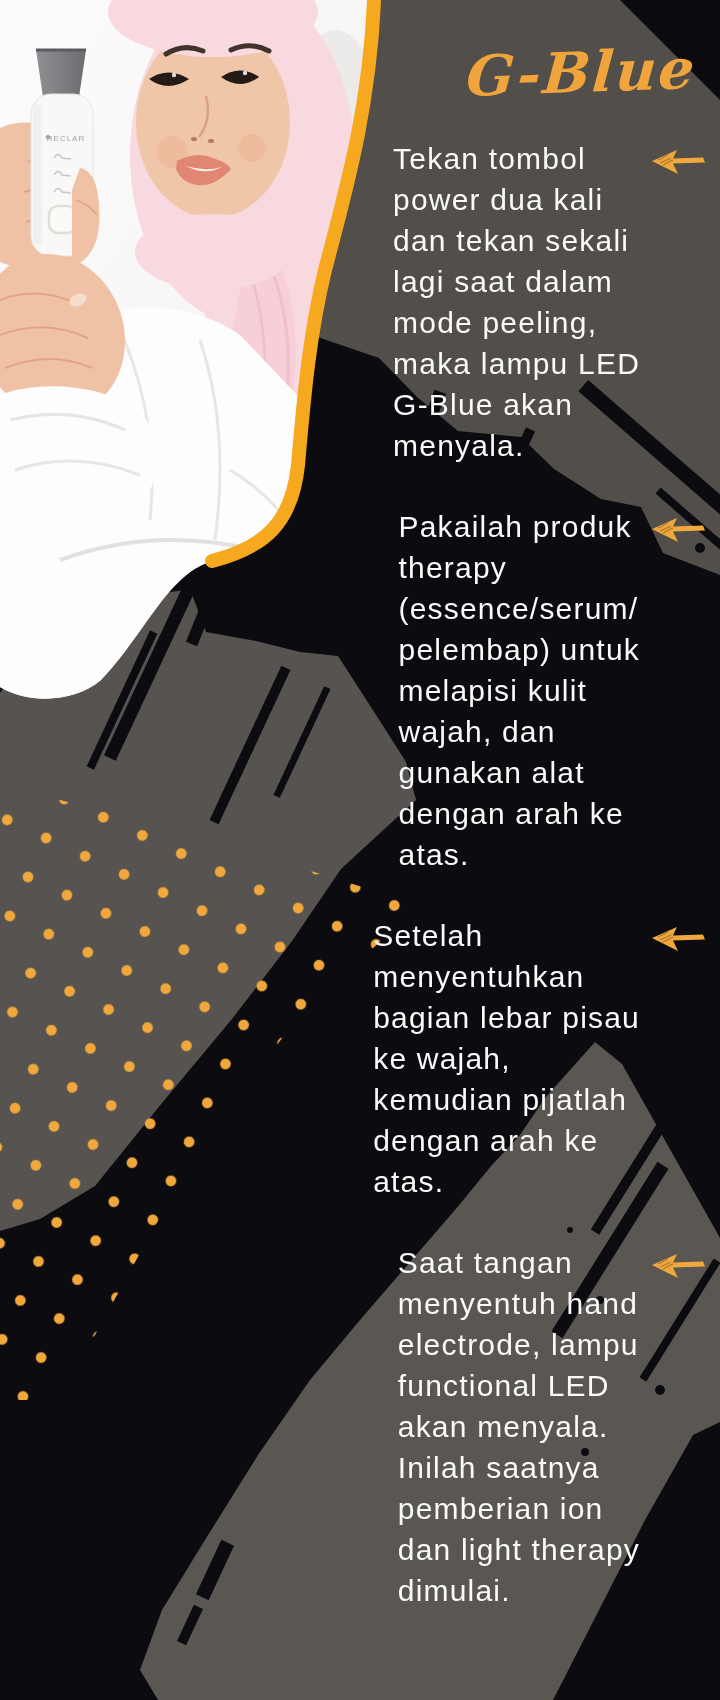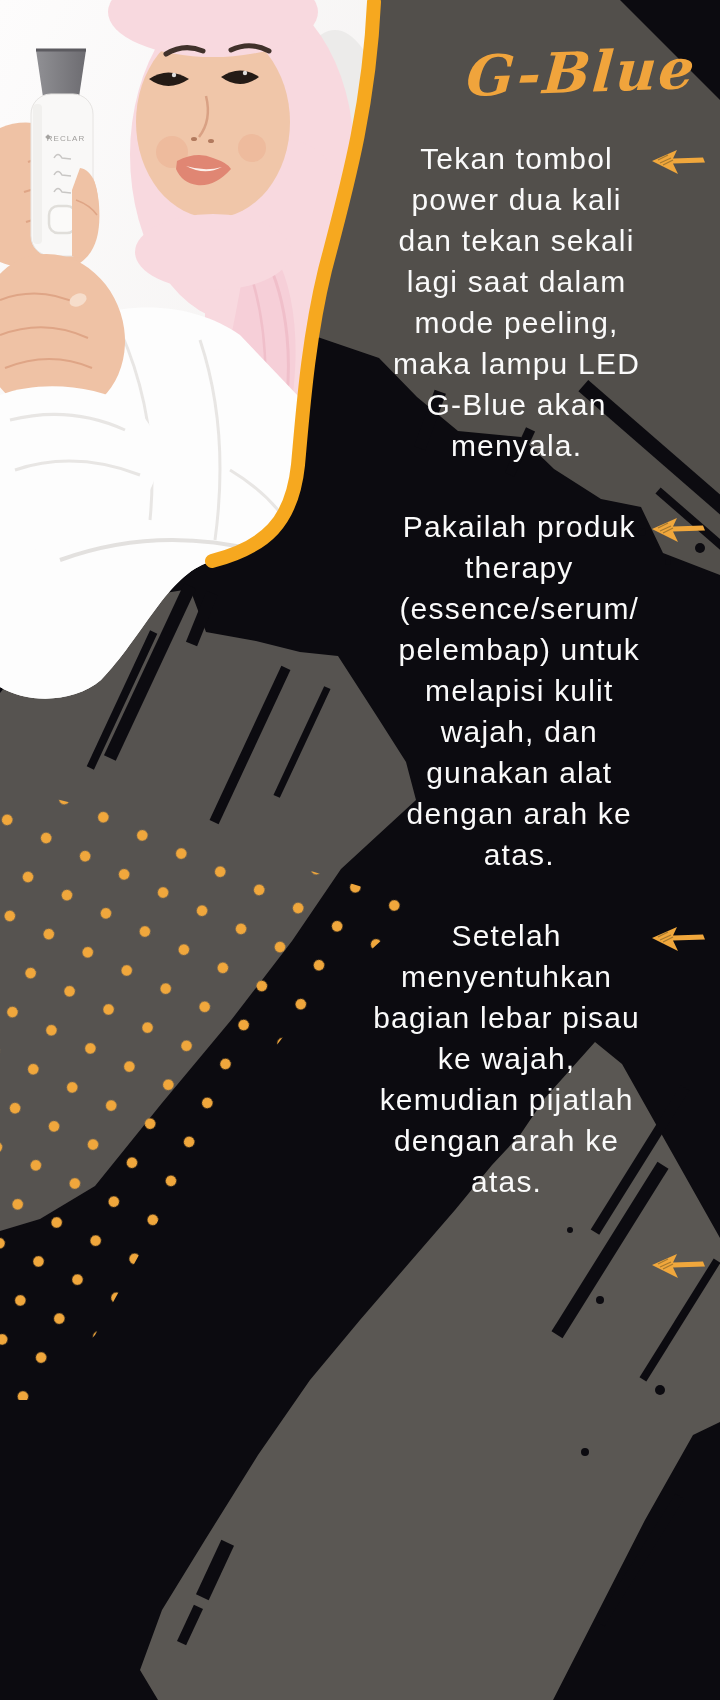--- a/index.html
+++ b/index.html
@@ -15,21 +15,21 @@
     font-size:56px;line-height:1.1;color:#F0A43C;
     transform:skewX(-6deg) rotate(-2deg);
     letter-spacing:2px;
   }
   .steps{
     position:absolute;top:138px;left:0;right:14px;z-index:3;
     display:flex;flex-direction:column;align-items:flex-end;
   }
   .step{display:flex;align-items:flex-start;gap:10px;margin-bottom:40px;}
   .step p{
-    margin:0;text-align:center;white-space:pre-line;
+    margin:0;text-align:left;white-space:pre-line;
     color:#FAFAFA;font-size:30px;line-height:41px;font-weight:300;
     letter-spacing:1.2px;
   }
   .arrow{flex:0 0 auto;margin-top:9px;}
 </style>
 </head>
 <body>
 
 <div class="canvas">
 
@@ -220,20 +220,29 @@
 kemudian pijatlah
 dengan arah ke
 atas.</p>
       <svg class="arrow" width="56" height="30" viewBox="0 0 56 30">
         <path d="M2,14 L27,3 L23,11.5 L53,10.5 L55,15.5 L23,16.5 L28,27 Z" fill="#F0A73C"></path>
         <path d="M8,13 L18,8 M10,16 L21,11 M13,18 L23,13" stroke="#6b5626" stroke-width="1.2" fill="none" opacity="0.55"></path>
       </svg>
     </div>
 
     <div class="step">
+      <p>Saat tangan
+menyentuh hand
+electrode, lampu
+functional LED
+akan menyala.
+Inilah saatnya
+pemberian ion
+dan light therapy
+dimulai.</p>
       <svg class="arrow" width="56" height="30" viewBox="0 0 56 30">
         <path d="M2,14 L27,3 L23,11.5 L53,10.5 L55,15.5 L23,16.5 L28,27 Z" fill="#F0A73C"></path>
         <path d="M8,13 L18,8 M10,16 L21,11 M13,18 L23,13" stroke="#6b5626" stroke-width="1.2" fill="none" opacity="0.55"></path>
       </svg>
     </div>
 
   </div>
 </div>
 
 </body></html>

